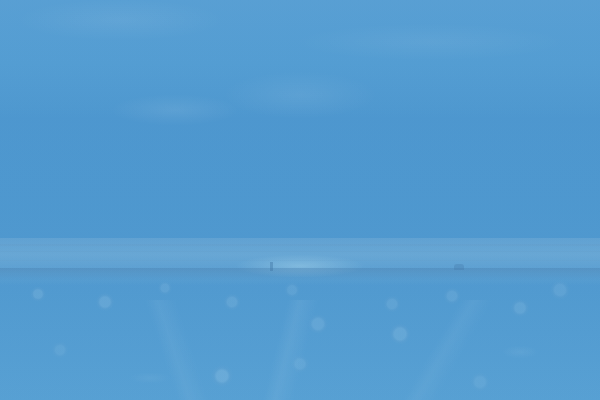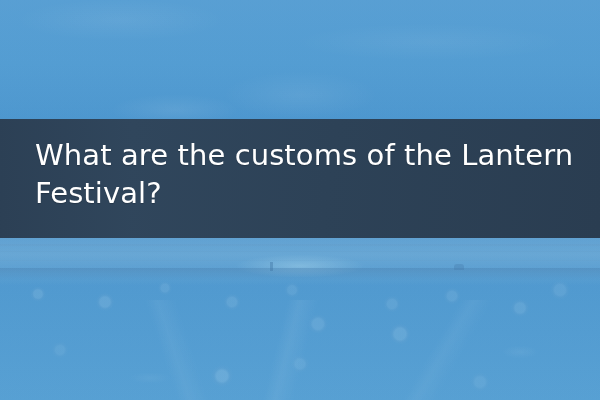--- a/index.html
+++ b/index.html
@@ -158,17 +158,14 @@
   <div class="photo">
     <div class="sky-wisps"></div>
     <div class="horizon"></div>
     <div class="horizon-streaks"></div>
     <div class="treeline"></div>
     <div class="field"></div>
     <div class="field-leaves"></div>
     <div class="tint"></div>
   </div>
 
-  <div class="banner">
-    <p class="caption">What are the customs of the Lantern Festival?</p>
-  </div>
 
 </div>
 
 </body></html>

